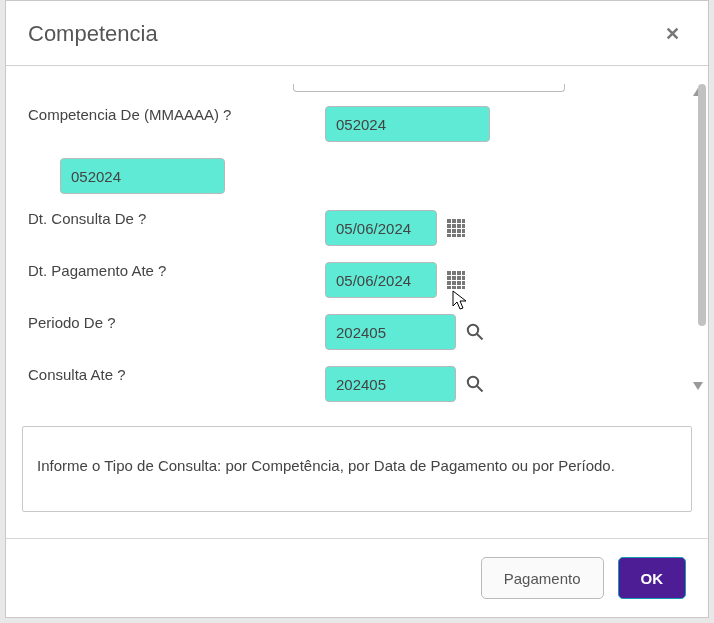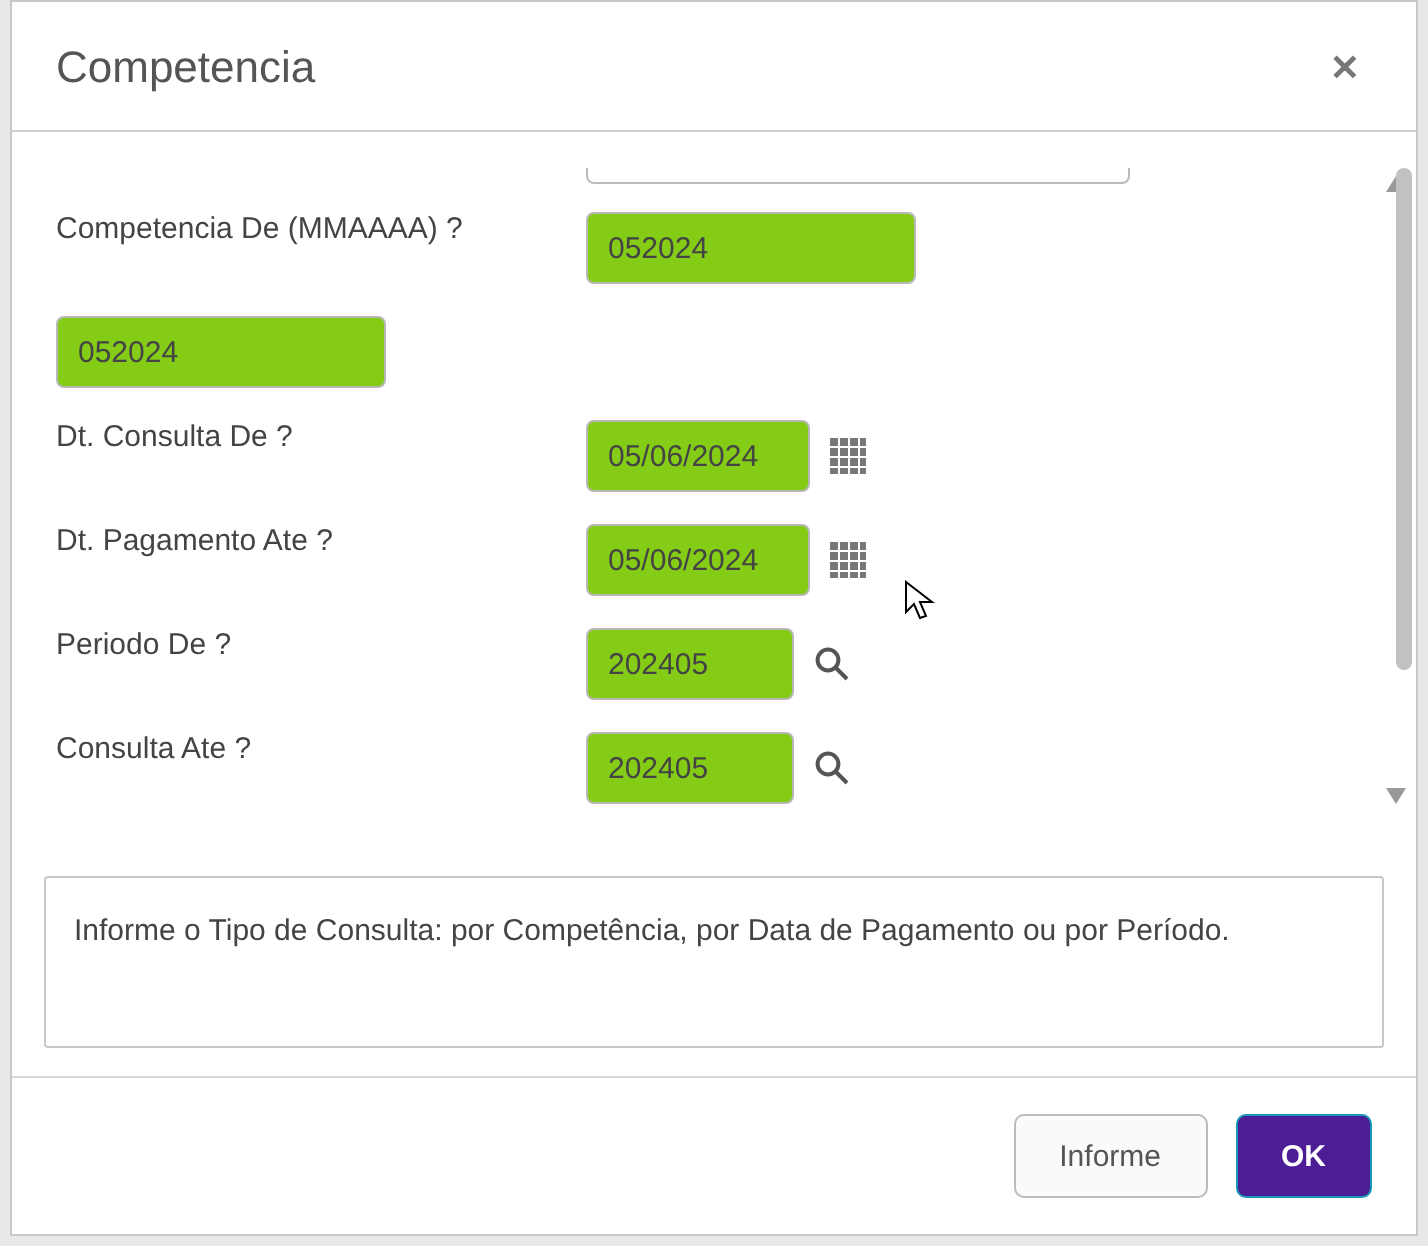--- a/index.html
+++ b/index.html
@@ -122,40 +122,41 @@
       font-size: 15px;
       color: #444;
     }
     .form-input {
       height: 36px;
       border: 1px solid #b8b8b8;
       border-radius: 4px;
       padding: 12px 10px;
       font-size: 15px;
       color: #444;
-      background: #84cc16;
+      background: #5eead4;
+      margin-left: 32px;
     }
     .w165 { width: 165px; }
     .w124 { width: 112px; }
-    .w110 { width: 104px; }
+    .w110 { width: 131px; }
     .icon-btn {
       margin-left: 10px;
       cursor: pointer;
       display: inline-flex;
       align-items: center;
       justify-content: center;
       color: #666;
       background: none;
       border: none;
     }
     .help-panel {
-      margin: 12px 16px 8px;
+      margin: 12px 16px 20px;
       border: 1px solid #c8c8c8;
       border-radius: 2px;
-      padding: 18px 14px;
+      padding: 30px 14px;
       min-height: 86px;
       font-size: 15px;
       color: #444;
     }
     .footer-sep {
       height: 1px;
       background: #d8d8d8;
       margin: 6px 0 0;
     }
     .dialog-footer {
@@ -295,20 +296,20 @@
     </div>
   </div>
 
   <div class="help-panel">
     <div>Informe o Tipo de Consulta: por Competência, por Data de Pagamento ou por Período.</div>
   </div>
 
   <div class="footer-sep"></div>
 
   <div class="dialog-footer">
-    <button class="btn">Informe</button>
+    <button class="btn">Pagamento</button>
     <button class="btn btn-primary">OK</button>
   </div>
 </div>
 
 <svg class="cursor" width="20" height="22" viewBox="0 0 20 22">
   <path d="M1 1 L1 16 L5 12 L8 19 L11 18 L8 11 L14 11 Z" fill="#fff" stroke="#000" stroke-width="1"></path>
 </svg>
 
 </body></html>

